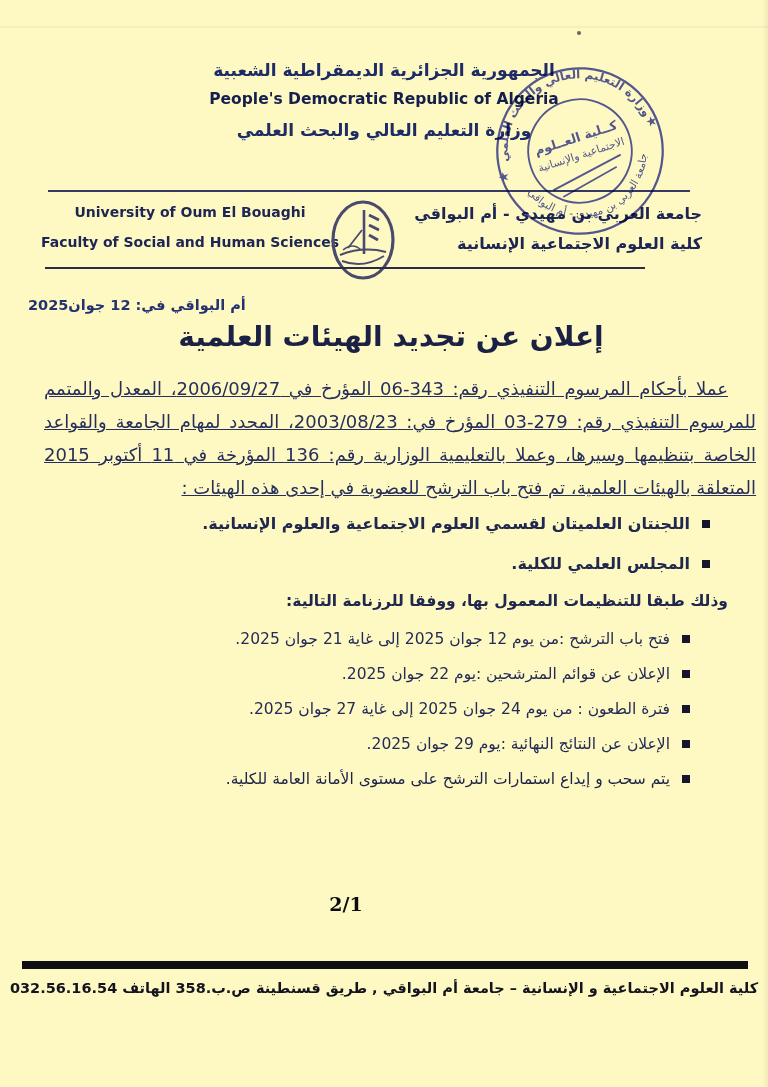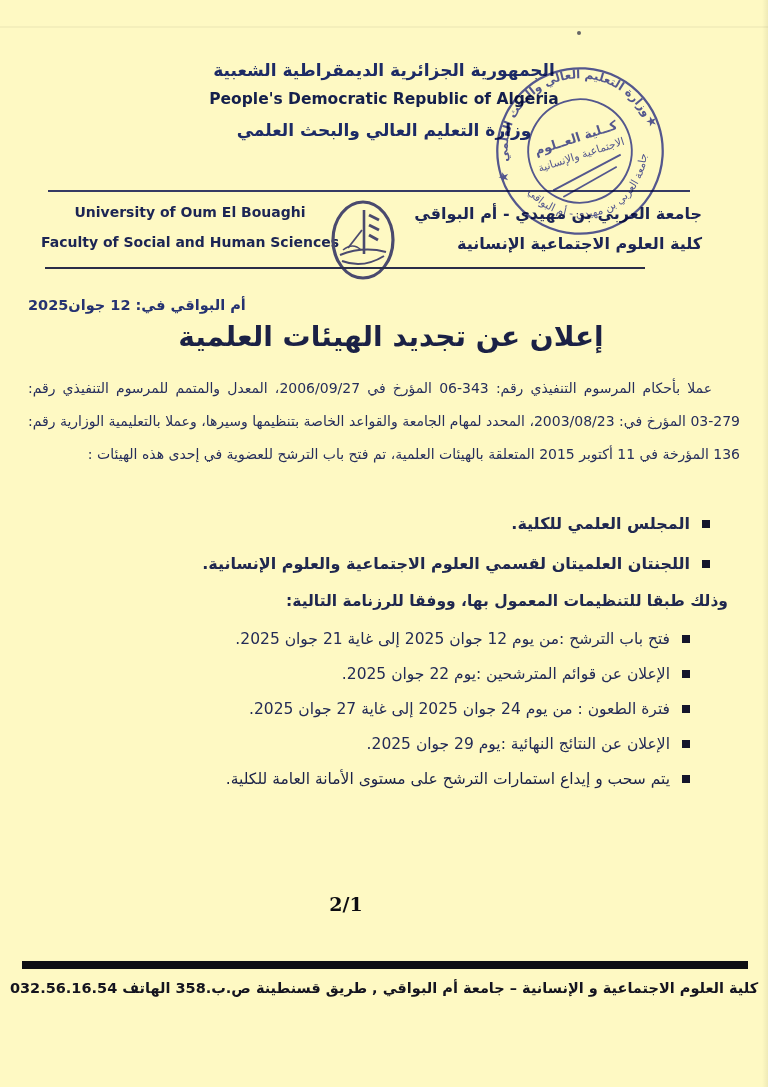--- a/index.html
+++ b/index.html
@@ -39,23 +39,23 @@
   
   .seal { position:absolute; left:486px; top:53px; width:188px; height:196px;
           mix-blend-mode:multiply; opacity:.88; }
 
   .date-line { position:absolute; left:28px; top:297px; direction:rtl;
                font-weight:bold; font-size:14.5px; color:#253271; }
 
   .doc-title { position:absolute; top:320px; left:0; width:768px; text-align:center;
                direction:rtl; font-size:28px; font-weight:bold; color:#1b2145;padding-left:14px; }
 
-  .intro { position:absolute; top:372px; left:28px; width:712px; direction:rtl;
-           text-align:justify; font-size:14px; line-height:33px;
-           color:#262e5c; text-indent:28px; }
+  .intro { position:absolute; top:372px; left:44px; width:712px; direction:rtl;
+           text-align:justify; font-size:18px; line-height:33px;
+           color:#262e5c; text-indent:28px;text-decoration:underline; }
 
   .li { display:flex; direction:rtl; align-items:center; gap:12px; }
   .sq { flex:none; width:8px; height:8px; background:#15152b; }
 
   .list-a { position:absolute; top:514px; right:58px; left:28px; }
   .list-a .li { font-weight:bold; font-size:16px; color:#20284f; margin-bottom:21px; }
 
   .schedule-intro { position:absolute; top:592px; right:40px; direction:rtl;
                     font-weight:bold; font-size:15.5px; color:#20284f; }
 
@@ -133,25 +133,25 @@
 
   <div class="date-line">أم البواقي في: 12 جوان2025</div>
 
   <div class="doc-title">إعلان عن تجديد الهيئات العلمية</div>
 
   <div class="intro">عملا بأحكام المرسوم التنفيذي رقم: 343-06 المؤرخ في 2006/09/27، المعدل والمتمم للمرسوم التنفيذي رقم: 279-03 المؤرخ في: 2003/08/23، المحدد لمهام الجامعة والقواعد الخاصة بتنظيمها وسيرها، وعملا بالتعليمية الوزارية رقم: 136 المؤرخة في 11 أكتوبر 2015 المتعلقة بالهيئات العلمية، تم فتح باب الترشح للعضوية في إحدى هذه الهيئات :</div>
 
   <div class="list-a">
     <div class="li">
       <span class="sq"></span>
-      <span>المجلس العلمي للكلية.</span>
+      <span>اللجنتان العلميتان لقسمي العلوم الاجتماعية والعلوم الإنسانية.</span>
     </div>
     <div class="li">
       <span class="sq"></span>
-      <span>اللجنتان العلميتان لقسمي العلوم الاجتماعية والعلوم الإنسانية.</span>
+      <span>المجلس العلمي للكلية.</span>
     </div>
   </div>
 
   <div class="schedule-intro">وذلك طبقا للتنظيمات المعمول بها، ووفقا للرزنامة التالية:</div>
 
   <div class="list-b">
     <div class="li">
       <span class="sq"></span>
       <span>فتح باب الترشح :من يوم 12 جوان 2025 إلى غاية 21 جوان 2025.</span>
     </div>

